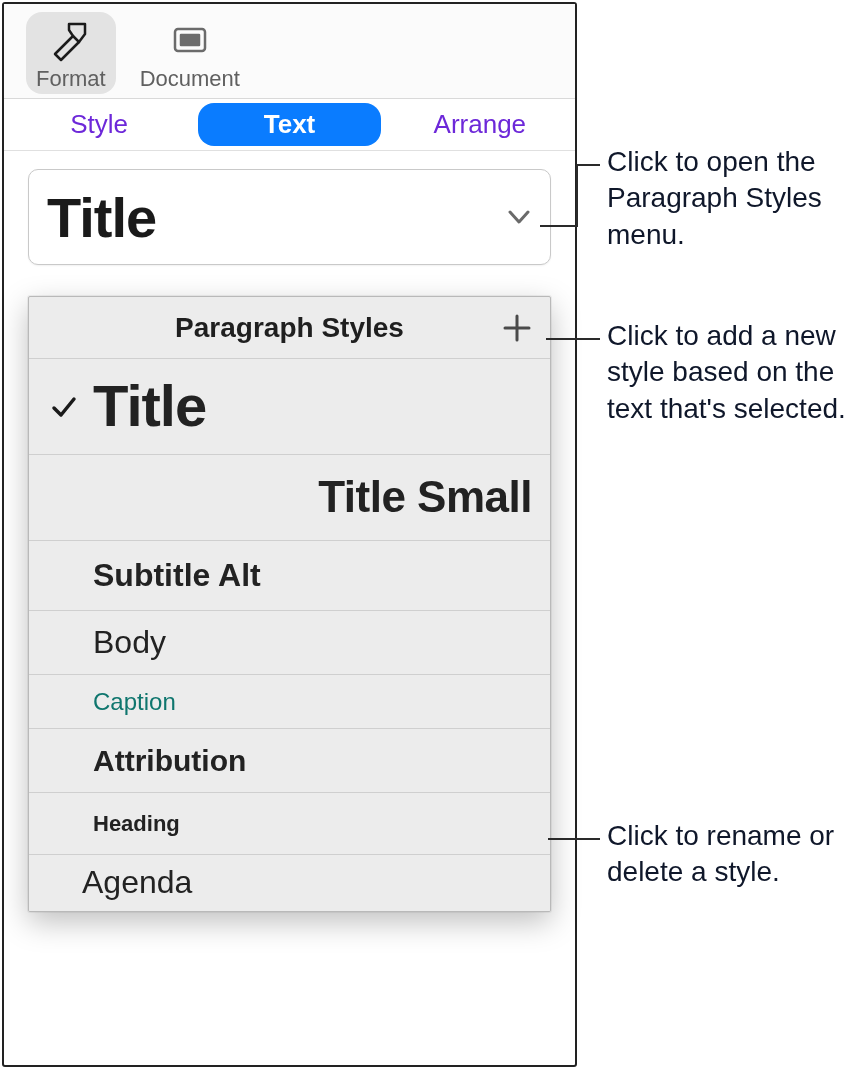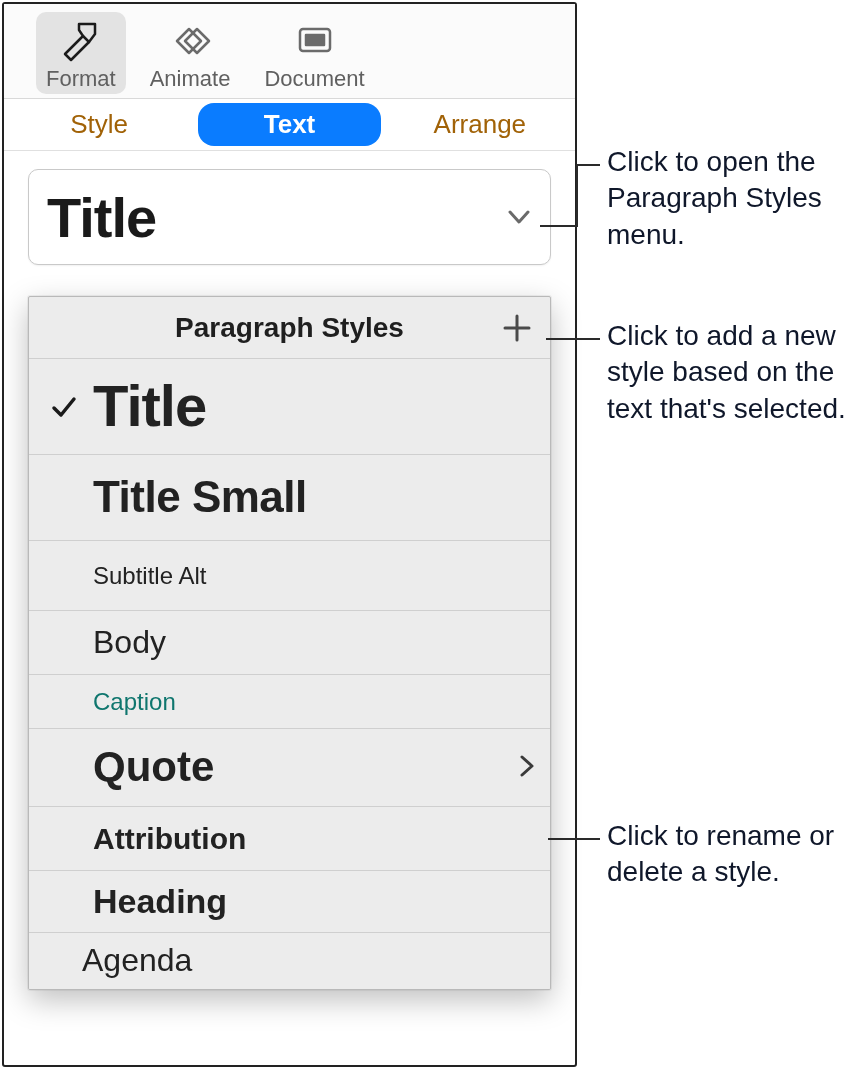--- a/index.html
+++ b/index.html
@@ -69,21 +69,21 @@
       border-bottom: 1px solid #e0e0e0;
       background: #fff;
       height: 52px;
     }
     .seg-btn {
       flex: 1;
       display: flex;
       align-items: center;
       justify-content: center;
       font-size: 26px;
-      color: #a16207;
+      color: #6d28d9;
       border-right: 0;
       cursor: pointer;
     }
     .seg-btn.selected {
       background: #0a7cff;
       color: #fff;
       font-weight: 600;
       border-radius: 16px;
       margin: 4px;
     }
@@ -186,34 +186,34 @@
       align-items: center;
       justify-content: flex-start;
     }
     .style-label {
       color: #222;
       line-height: 1.05;
     }
     .row-title .style-label { font-size: 58px; font-weight: 800; letter-spacing: -1px; }
     .row-title { min-height: 96px; }
     .row-title-small .style-label { font-size: 44px; font-weight: 800; letter-spacing: -0.5px; }
-    .row-title-small { min-height: 86px; }
+    .row-title-small { min-height: 86px; justify-content: flex-end; }
     .row-subtitle .style-label { font-size: 32px; font-weight: 700; }
     .row-subtitle { min-height: 68px; }
-    .row-subtitle-alt .style-label { font-size: 24px; font-weight: 400; }
+    .row-subtitle-alt .style-label { font-size: 32px; font-weight: 700; }
     .row-subtitle-alt { min-height: 70px; }
     .row-body .style-label { font-size: 32px; font-weight: 400; }
     .row-body { min-height: 64px; }
     .row-caption .style-label { font-size: 24px; font-weight: 400; color: #0f766e; }
     .row-caption { min-height: 54px; }
     .row-quote .style-label { font-size: 42px; font-weight: 800; }
     .row-quote { min-height: 78px; }
     .row-attribution .style-label { font-size: 30px; font-weight: 700; }
     .row-attribution { min-height: 64px; }
-    .row-heading .style-label { font-size: 34px; font-weight: 700; }
+    .row-heading .style-label { font-size: 22px; font-weight: 700; }
     .row-heading { min-height: 62px; }
     .row-agenda .style-label { font-size: 32px; font-weight: 400; }
     .row-agenda { min-height: 56px; border-bottom: none; }
     .chev-right {
       position: absolute;
       right: 14px;
       top: 50%;
       transform: translateY(-50%);
     }
 
@@ -243,37 +243,28 @@
     
     .l3a { left: 548px; top: 838px; width: 52px; height: 2px; }
   </style>
 </head>
 <body>
 
 <div class="wrap">
   <div class="panel" style="height:1065px;">
 
     <div class="toolbar">
-      <div class="toolbar-btn active" style="margin-left:26px;">
+      <div class="toolbar-btn active" style="margin-left:16px;border-radius:16px;">
         <div class="icon-box">
           <svg width="44" height="42" viewBox="0 0 44 42" stroke="#1b1b1b" fill="none" stroke-width="2.5" stroke-linejoin="round" stroke-linecap="round">
             <path d="M20 4 L36 4 L36 14 L30 22 L12 40 L6 34 L24 16 L20 10 Z"></path>
             <path d="M24 16 L30 22"></path>
           </svg>
         </div>
         <span class="label">Format</span>
-      </div>
-      <div class="toolbar-btn" style="margin-left:14px;">
-        <div class="icon-box">
-          <svg width="46" height="40" viewBox="0 0 46 40" stroke="#6b6b6b" fill="none" stroke-width="2.5" stroke-linejoin="round">
-            <path d="M10 20 L22 8 L34 20 L22 32 Z"></path>
-            <path d="M18 20 L30 8 L42 20 L30 32 Z"></path>
-          </svg>
-        </div>
-        <span class="label">Animate</span>
       </div>
       <div class="toolbar-btn" style="margin-left:14px;">
         <div class="icon-box">
           <svg width="46" height="40" viewBox="0 0 46 40" stroke="#6b6b6b" fill="none" stroke-width="2.5" stroke-linejoin="round">
             <rect x="8" y="8" width="30" height="22" rx="3"></rect>
             <rect x="14" y="14" width="18" height="10" fill="#6b6b6b"></rect>
           </svg>
         </div>
         <span class="label">Document</span>
       </div>
@@ -331,29 +322,20 @@
       <div class="style-row row-body">
         <span class="check"></span>
         <span class="style-label">Body</span>
       </div>
 
       <div class="style-row row-caption">
         <span class="check"></span>
         <span class="style-label">Caption</span>
       </div>
 
-      <div class="style-row row-quote">
-        <span class="check"></span>
-        <span class="style-label">Quote</span>
-        <span class="chev-right">
-          <svg width="18" height="26" viewBox="0 0 18 26" stroke="#3a3a3a" fill="none" stroke-width="3" stroke-linecap="round" stroke-linejoin="round">
-            <path d="M4 4 L14 13 L4 22"></path>
-          </svg>
-        </span>
-      </div>
 
       <div class="style-row row-attribution">
         <span class="check"></span>
         <span class="style-label">Attribution</span>
       </div>
 
       <div class="style-row row-heading">
         <span class="check"></span>
         <span class="style-label">Heading</span>
       </div>

